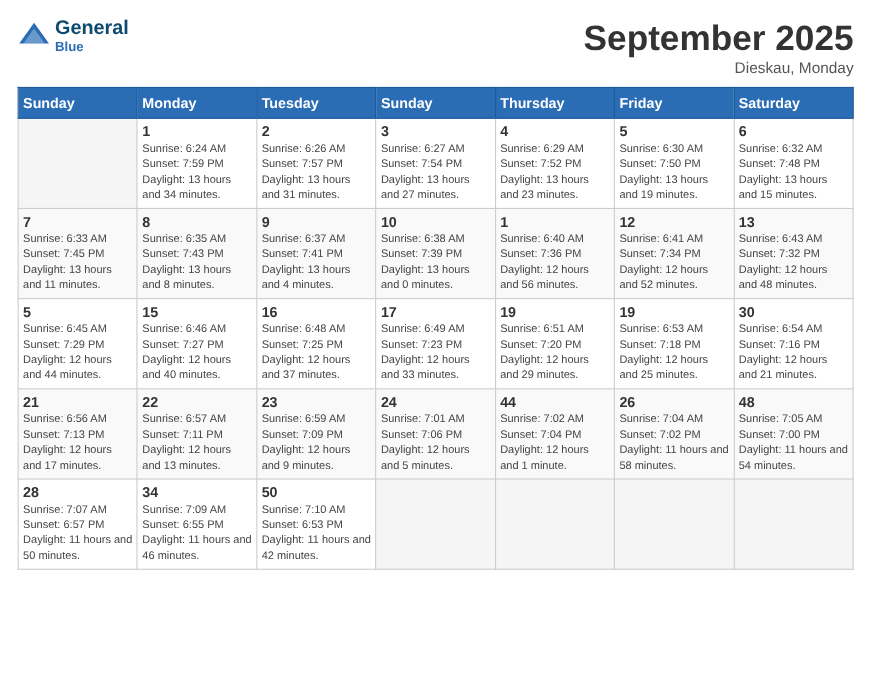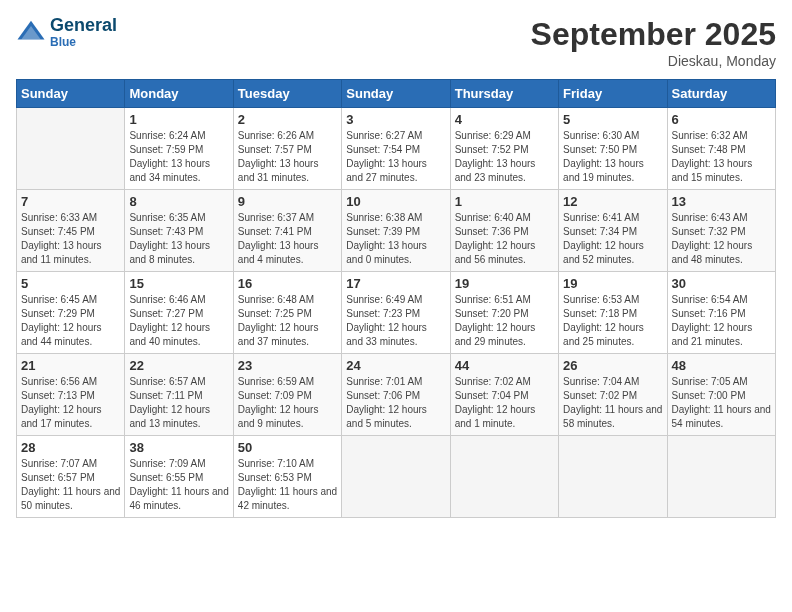--- a/index.html
+++ b/index.html
@@ -241,21 +241,21 @@
           <span class="day-number">48</span>
           <div class="day-info">Sunrise: 7:05 AM<br>Sunset: 7:00 PM<br>Daylight: 11 hours and 54 minutes.</div>
         </td>
       </tr>
       <tr>
         <td>
           <span class="day-number">28</span>
           <div class="day-info">Sunrise: 7:07 AM<br>Sunset: 6:57 PM<br>Daylight: 11 hours and 50 minutes.</div>
         </td>
         <td>
-          <span class="day-number">38</span>
+          <span class="day-number">34</span>
           <div class="day-info">Sunrise: 7:09 AM<br>Sunset: 6:55 PM<br>Daylight: 11 hours and 46 minutes.</div>
         </td>
         <td>
           <span class="day-number">50</span>
           <div class="day-info">Sunrise: 7:10 AM<br>Sunset: 6:53 PM<br>Daylight: 11 hours and 42 minutes.</div>
         </td>
         <td class="empty-cell"></td>
         <td class="empty-cell"></td>
         <td class="empty-cell"></td>
         <td class="empty-cell"></td>

